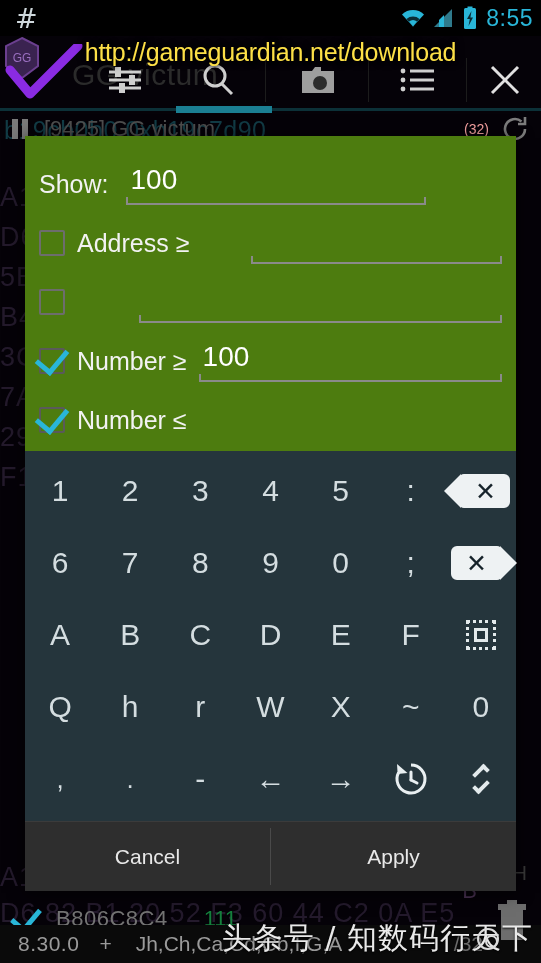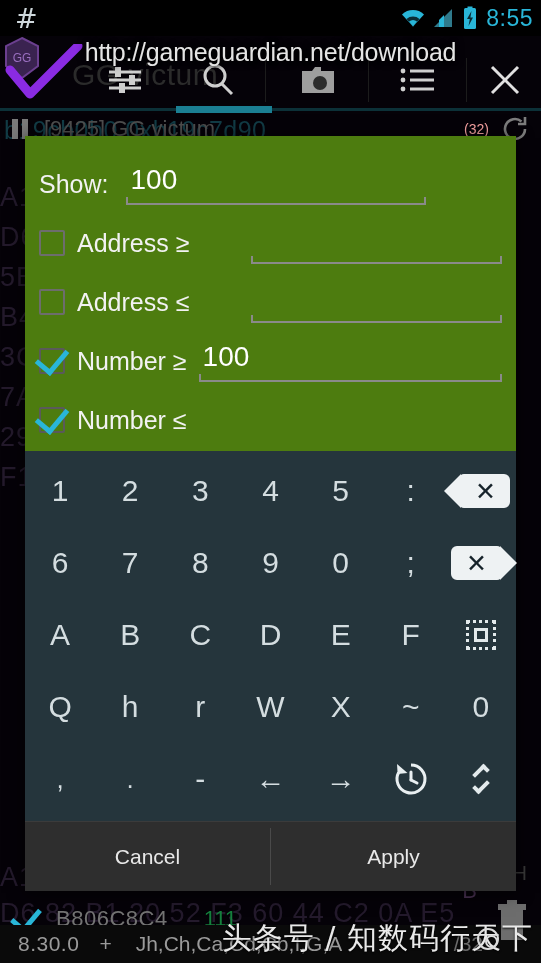--- a/index.html
+++ b/index.html
@@ -91,21 +91,21 @@
   }
   .icon-wifi, .icon-signal, .icon-batt { display: block; }
 
   
   .url-overlay {
     position: absolute;
     top: 38px;
     left: 0; right: 0;
     text-align: center;
     font-size: 25px;
-    color: #e5e5e5;
+    color: #fde047;
     z-index: 28;
     letter-spacing: -.2px;
     text-shadow: 0 0 4px #000, 0 0 8px #000;
   }
   .gg-logo {
     position: absolute;
     left: 2px; top: 36px;
     width: 40px; height: 44px;
     z-index: 12;
   }
@@ -689,21 +689,20 @@
         <div class="cb"></div>
         <div class="row-label">Address ≥</div>
         <div class="field addr-field">
           <div class="fval"></div>
           <div class="fline"></div>
         </div>
       </div>
 
       <div class="form-row">
         <div class="cb"></div>
-        <div class="row-label">Address ≤</div>
         <div class="field addr-field">
           <div class="fval"></div>
           <div class="fline"></div>
         </div>
       </div>
 
       <div class="form-row">
         <div class="cb checked"></div>
         <div class="row-label">Number ≥</div>
         <div class="field">

